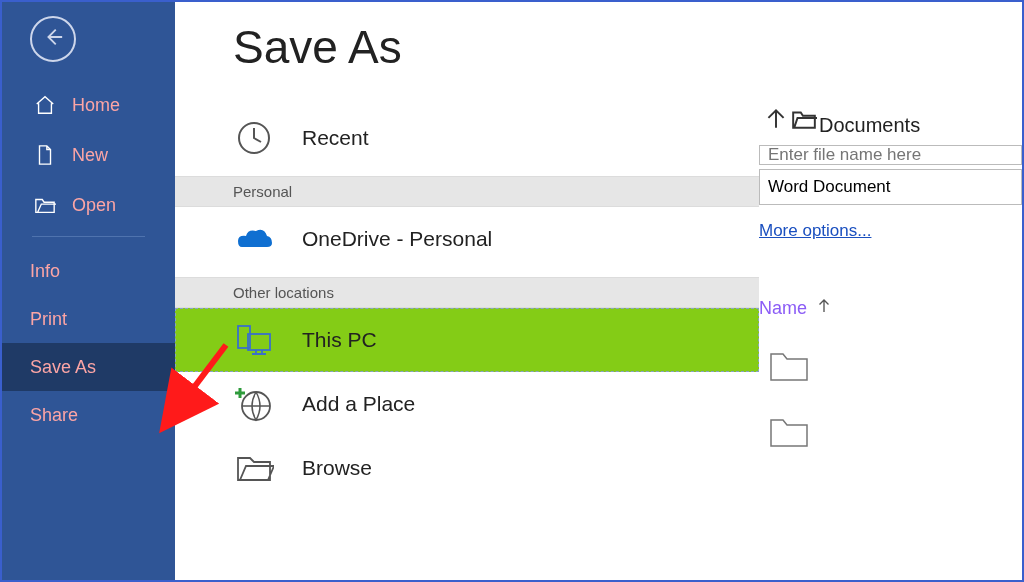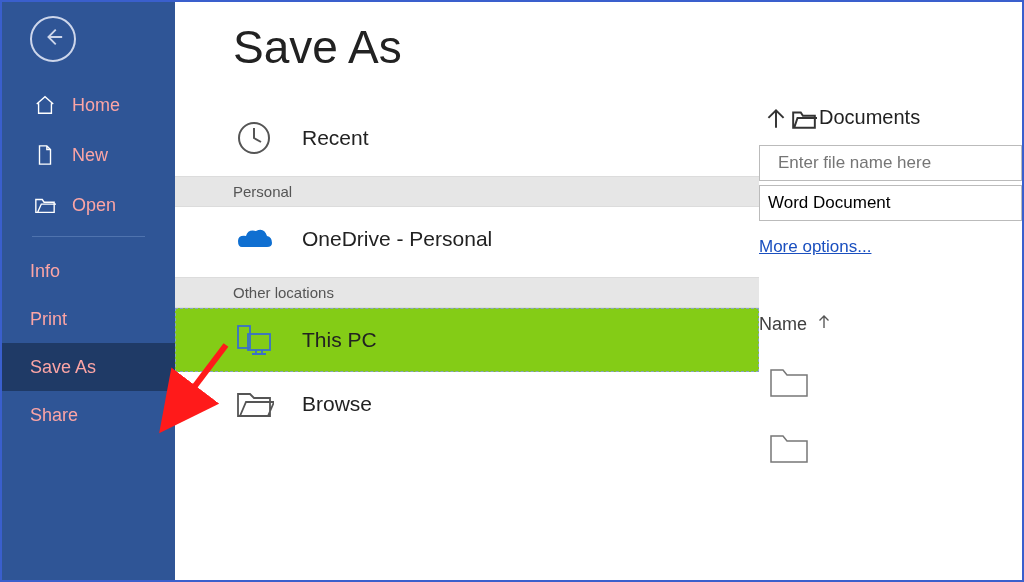--- a/index.html
+++ b/index.html
@@ -22,27 +22,27 @@
   .page-title { font-size: 46px; font-weight: 400; color: #222; padding: 18px 0 6px 58px; }
   .locations { margin-top: 26px; }
   .loc-row { display: flex; align-items: center; height: 64px; padding-left: 58px; gap: 28px; font-size: 21px; color: #222; cursor: pointer; border: 1px solid transparent; }
   .loc-row.selected { background: #84cc16; border: 1px dashed #8aa2c4; }
   .loc-icon { width: 40px; height: 40px; display: flex; align-items: center; justify-content: center; }
   .loc-icon svg { width: 40px; height: 40px; }
   .section-header { background: #e6e6e6; color: #555; font-size: 15px; padding: 6px 0 6px 58px; border-top: 1px solid #dcdcdc; border-bottom: 1px solid #dcdcdc; margin-top:6px; }
 
   
   .right { width: 263px; border-left: none; display: flex; flex-direction: column; padding-top: 104px; }
-  .path-row { display: flex; align-items: flex-start; gap: 2px; padding-left: 4px; font-size: 20px; color: #222; }
+  .path-row { display: flex; align-items: flex-end; gap: 2px; padding-left: 4px; font-size: 20px; color: #222; }
   .path-row svg { width: 26px; height: 26px; stroke: #333; fill: none; stroke-width: 1.8; }
   .filename { margin: 8px 0 0 0; }
-  .filename input { width: 100%; height: 36px; border: 1px solid #bbb; font-size: 17px; padding: 4px 18px; font-family: inherit; }
+  .filename input { width: 100%; height: 20px; border: 1px solid #bbb; font-size: 17px; padding: 4px 8px; font-family: inherit; }
   .filetype { border: 1px solid #bbb; height: 36px; font-size: 17px; padding: 4px 8px; margin-top: 4px; display:flex; align-items:center; }
   .more-link { color: #1a4fbf; text-decoration: underline; font-size: 17px; margin-top: 16px; cursor: pointer; }
-  .col-head { margin-top: 56px; display: flex; align-items: center; gap: 8px; color: #404040; font-size: 18px; }
+  .col-head { margin-top: 56px; display: flex; align-items: center; gap: 8px; color: #8b5cf6; font-size: 18px; }
   .col-head svg { width: 18px; height: 18px; stroke: #555; fill: none; stroke-width: 1.8; }
   .folder-entry { margin-top: 30px; padding-left: 10px; }
   .folder-entry svg { width: 40px; height: 32px; stroke: #777; fill: none; stroke-width: 1.5; }
 
   
   .arrow { position: absolute; left: 154px; top: 335px; pointer-events: none; }
   .arrow svg { width: 80px; height: 100px; }
 </style>
 </head>
 <body>
@@ -131,20 +131,30 @@
         <span class="loc-icon">
           <svg viewBox="0 0 40 40">
             <rect x="4" y="6" width="12" height="22" fill="none" stroke="#3a70c9" stroke-width="1.8"></rect>
             <rect x="14" y="14" width="22" height="16" fill="none" stroke="#3a70c9" stroke-width="1.8"></rect>
             <path d="M22 30 V34 M28 30 V34 M18 34 H32" fill="none" stroke="#3a70c9" stroke-width="1.8"></path>
           </svg>
         </span>
         <span>This PC</span>
       </div>
 
+      <div class="loc-row">
+        <span class="loc-icon">
+          <svg viewBox="0 0 40 40">
+            <circle cx="22" cy="22" r="14" fill="none" stroke="#555" stroke-width="1.8"></circle>
+            <path d="M8 22 H36 M22 8 Q30 22 22 36 Q14 22 22 8" fill="none" stroke="#555" stroke-width="1.5"></path>
+            <path d="M6 4 V14 M1 9 H11" stroke="#2e9b3b" stroke-width="3"></path>
+          </svg>
+        </span>
+        <span>Add a Place</span>
+      </div>
 
       <div class="loc-row">
         <span class="loc-icon">
           <svg viewBox="0 0 40 40">
               <path d="M4 10 H16 L20 14 H36 V32 H4 Z M6 32 L12 18 H40 L34 32" fill="none" stroke="#555" stroke-width="1.8"></path>
             </svg>
         </span>
         <span>Browse</span>
       </div>
 

